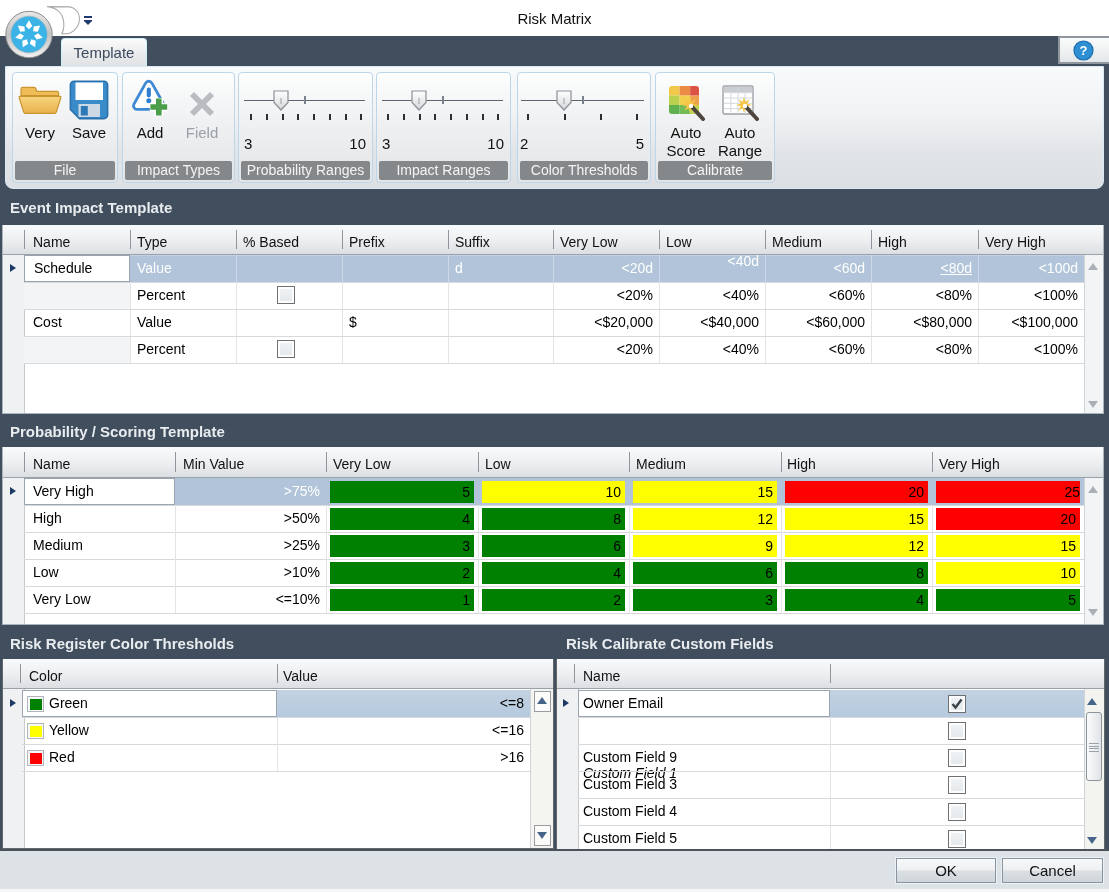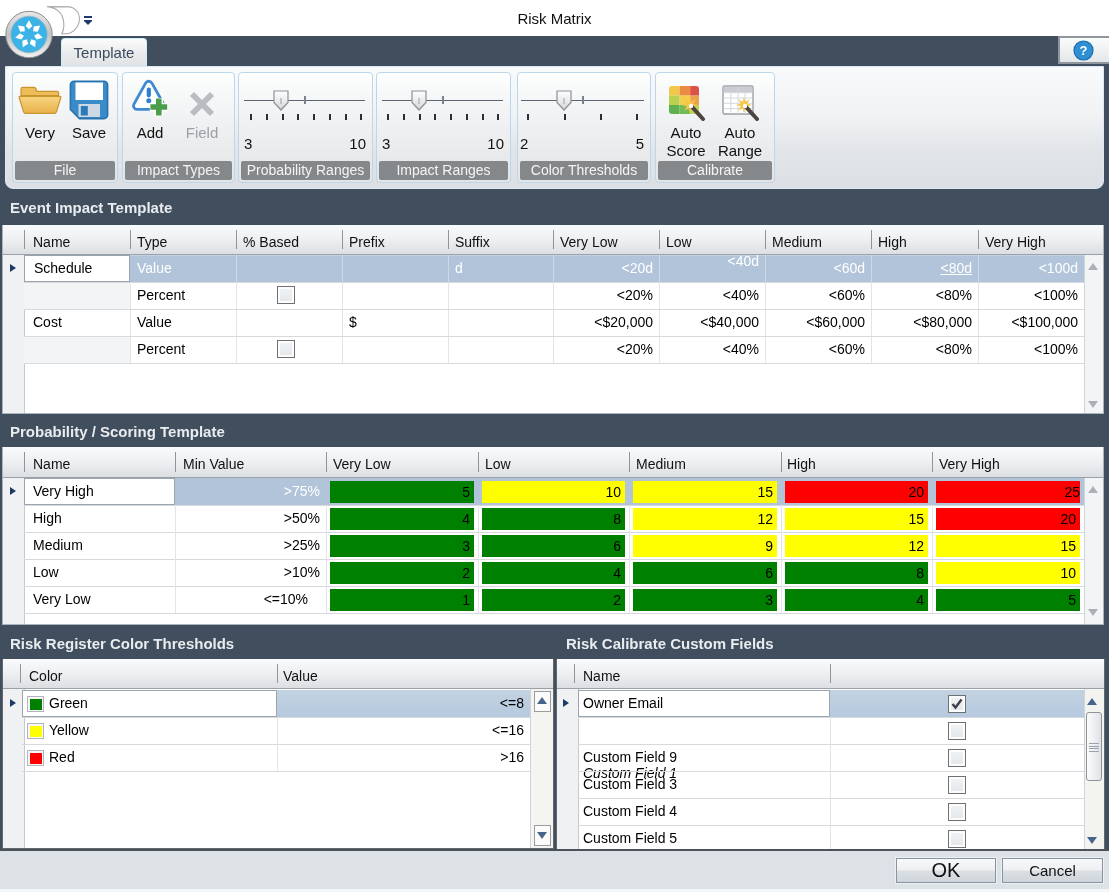--- a/index.html
+++ b/index.html
@@ -392,21 +392,21 @@
 <div style="position:absolute;left:633px;top:562px;width:144px;height:22px;background:#008000;text-align:right;line-height:22px;padding-right:4px;box-sizing:border-box;">6</div>
 <div style="position:absolute;left:785px;top:562px;width:143px;height:22px;background:#008000;text-align:right;line-height:22px;padding-right:4px;box-sizing:border-box;">8</div>
 <div style="position:absolute;left:936px;top:562px;width:144px;height:22px;background:#ffff00;text-align:right;line-height:22px;padding-right:4px;box-sizing:border-box;">10</div>
 <div style="position:absolute;left:175px;top:559px;width:1px;height:27px;background:#e2e4e6;"></div>
 <div style="position:absolute;left:326px;top:559px;width:1px;height:27px;background:#e2e4e6;"></div>
 <div style="position:absolute;left:478px;top:559px;width:1px;height:27px;background:#e2e4e6;"></div>
 <div style="position:absolute;left:629px;top:559px;width:1px;height:27px;background:#e2e4e6;"></div>
 <div style="position:absolute;left:781px;top:559px;width:1px;height:27px;background:#e2e4e6;"></div>
 <div style="position:absolute;left:932px;top:559px;width:1px;height:27px;background:#e2e4e6;"></div>
 <div style="position:absolute;left:24px;top:586px;width:1060px;height:1px;background:#d7dadd;"></div>
-<div style="position:absolute;left:163px;top:586px;width:145px;height:27px;line-height:27px;text-align:right;">&lt;=10%</div>
+<div style="position:absolute;left:175px;top:586px;width:145px;height:27px;line-height:27px;text-align:right;">&lt;=10%</div>
 <div style="position:absolute;left:33px;top:586px;width:120px;height:27px;line-height:27px;">Very Low</div>
 <div style="position:absolute;left:330px;top:589px;width:144px;height:22px;background:#008000;text-align:right;line-height:22px;padding-right:4px;box-sizing:border-box;">1</div>
 <div style="position:absolute;left:482px;top:589px;width:143px;height:22px;background:#008000;text-align:right;line-height:22px;padding-right:4px;box-sizing:border-box;">2</div>
 <div style="position:absolute;left:633px;top:589px;width:144px;height:22px;background:#008000;text-align:right;line-height:22px;padding-right:4px;box-sizing:border-box;">3</div>
 <div style="position:absolute;left:785px;top:589px;width:143px;height:22px;background:#008000;text-align:right;line-height:22px;padding-right:4px;box-sizing:border-box;">4</div>
 <div style="position:absolute;left:936px;top:589px;width:144px;height:22px;background:#008000;text-align:right;line-height:22px;padding-right:4px;box-sizing:border-box;">5</div>
 <div style="position:absolute;left:175px;top:586px;width:1px;height:27px;background:#e2e4e6;"></div>
 <div style="position:absolute;left:326px;top:586px;width:1px;height:27px;background:#e2e4e6;"></div>
 <div style="position:absolute;left:478px;top:586px;width:1px;height:27px;background:#e2e4e6;"></div>
 <div style="position:absolute;left:629px;top:586px;width:1px;height:27px;background:#e2e4e6;"></div>
@@ -488,13 +488,13 @@
 <div class="uparrN" style="left:1087px;top:698px;"></div>
 <div style="position:absolute;left:1086px;top:712px;width:16px;height:69px;background:linear-gradient(90deg,#fbfbfc,#dfe3e7);border:1px solid #8b949c;border-radius:3px;box-sizing:border-box;"></div>
 <div style="position:absolute;left:1089px;top:743.0px;width:10px;height:1px;background:#9aa2aa;"></div>
 <div style="position:absolute;left:1089px;top:745.5px;width:10px;height:1px;background:#9aa2aa;"></div>
 <div style="position:absolute;left:1089px;top:748.0px;width:10px;height:1px;background:#9aa2aa;"></div>
 <div style="position:absolute;left:1089px;top:750.5px;width:10px;height:1px;background:#9aa2aa;"></div>
 <div class="dnarrN" style="left:1087px;top:837px;"></div>
 <div style="position:absolute;left:0px;top:849px;width:1109px;height:2px;background:#4b525a;"></div>
 <div style="position:absolute;left:0px;top:851px;width:1109px;height:38px;background:#dde2e7;"></div>
 <div style="position:absolute;left:0px;top:889px;width:1109px;height:3px;background:#f4f6f8;"></div>
-<div style="position:absolute;left:896px;top:858px;width:100px;height:25px;background:linear-gradient(#f7f8f9,#eef0f2 48%,#dbe0e4 52%,#cfd5da);border:1px solid #8a949e;box-shadow:0 0 0 1px #eaf2f8;box-sizing:border-box;text-align:center;line-height:23px;font-size:20px;color:#111;">OK</div>
+<div style="position:absolute;left:896px;top:858px;width:100px;height:25px;background:linear-gradient(#f7f8f9,#eef0f2 48%,#dbe0e4 52%,#cfd5da);border:1px solid #8a949e;box-shadow:0 0 0 1px #eaf2f8;box-sizing:border-box;text-align:center;line-height:23px;font-size:15px;color:#111;">OK</div>
 <div style="position:absolute;left:1002px;top:858px;width:101px;height:25px;background:linear-gradient(#f7f8f9,#eef0f2 48%,#dbe0e4 52%,#cfd5da);border:1px solid #8a949e;box-shadow:0 0 0 1px #eaf2f8;box-sizing:border-box;text-align:center;line-height:23px;font-size:15px;color:#111;">Cancel</div>
 </body></html>

